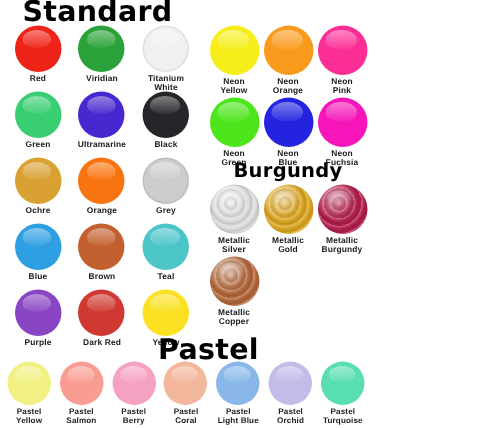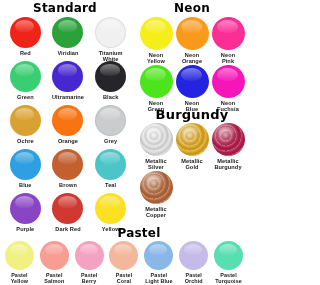--- a/index.html
+++ b/index.html
@@ -20,21 +20,21 @@
     position: relative;
     width: 248px;
     height: 285px;
   }
 
   
   .section-title {
     position: absolute;
     font-family: "DejaVu Sans", sans-serif;
     font-weight: 700;
-    font-size: 12px;
+    font-size: 19px;
     letter-spacing: 0.2px;
     color: #000000;
     text-align: center;
     white-space: nowrap;
     line-height: 14px;
   }
   #title-standard { left: 0;   top: 1px;   width: 130px; }
   #title-neon     { left: 136px; top: 1px; width: 112px; }
   #title-metallic { left: 136px; top: 108px; width: 112px; font-size: 13px; }
   #title-pastel   { left: 0;   top: 226px; width: 248px; padding-left: 15px; }
@@ -215,21 +215,20 @@
       <div class="swatch-cell">
         <div class="dot" style="background: rgb(207, 57, 50);"></div>
         <div class="dot-label">Dark Red</div>
       </div>
       <div class="swatch-cell">
         <div class="dot" style="background: rgb(251, 225, 34);"></div>
         <div class="dot-label">Yellow</div>
       </div>
     </div>
 
-  <div class="section-title" id="title-neon">Neon</div>
   <div class="grid" id="grid-neon">
       <div class="swatch-cell">
         <div class="dot" style="background: rgb(246, 238, 27);"></div>
         <div class="dot-label">Neon
 Yellow</div>
       </div>
       <div class="swatch-cell">
         <div class="dot" style="background: rgb(249, 154, 29);"></div>
         <div class="dot-label">Neon
 Orange</div>

